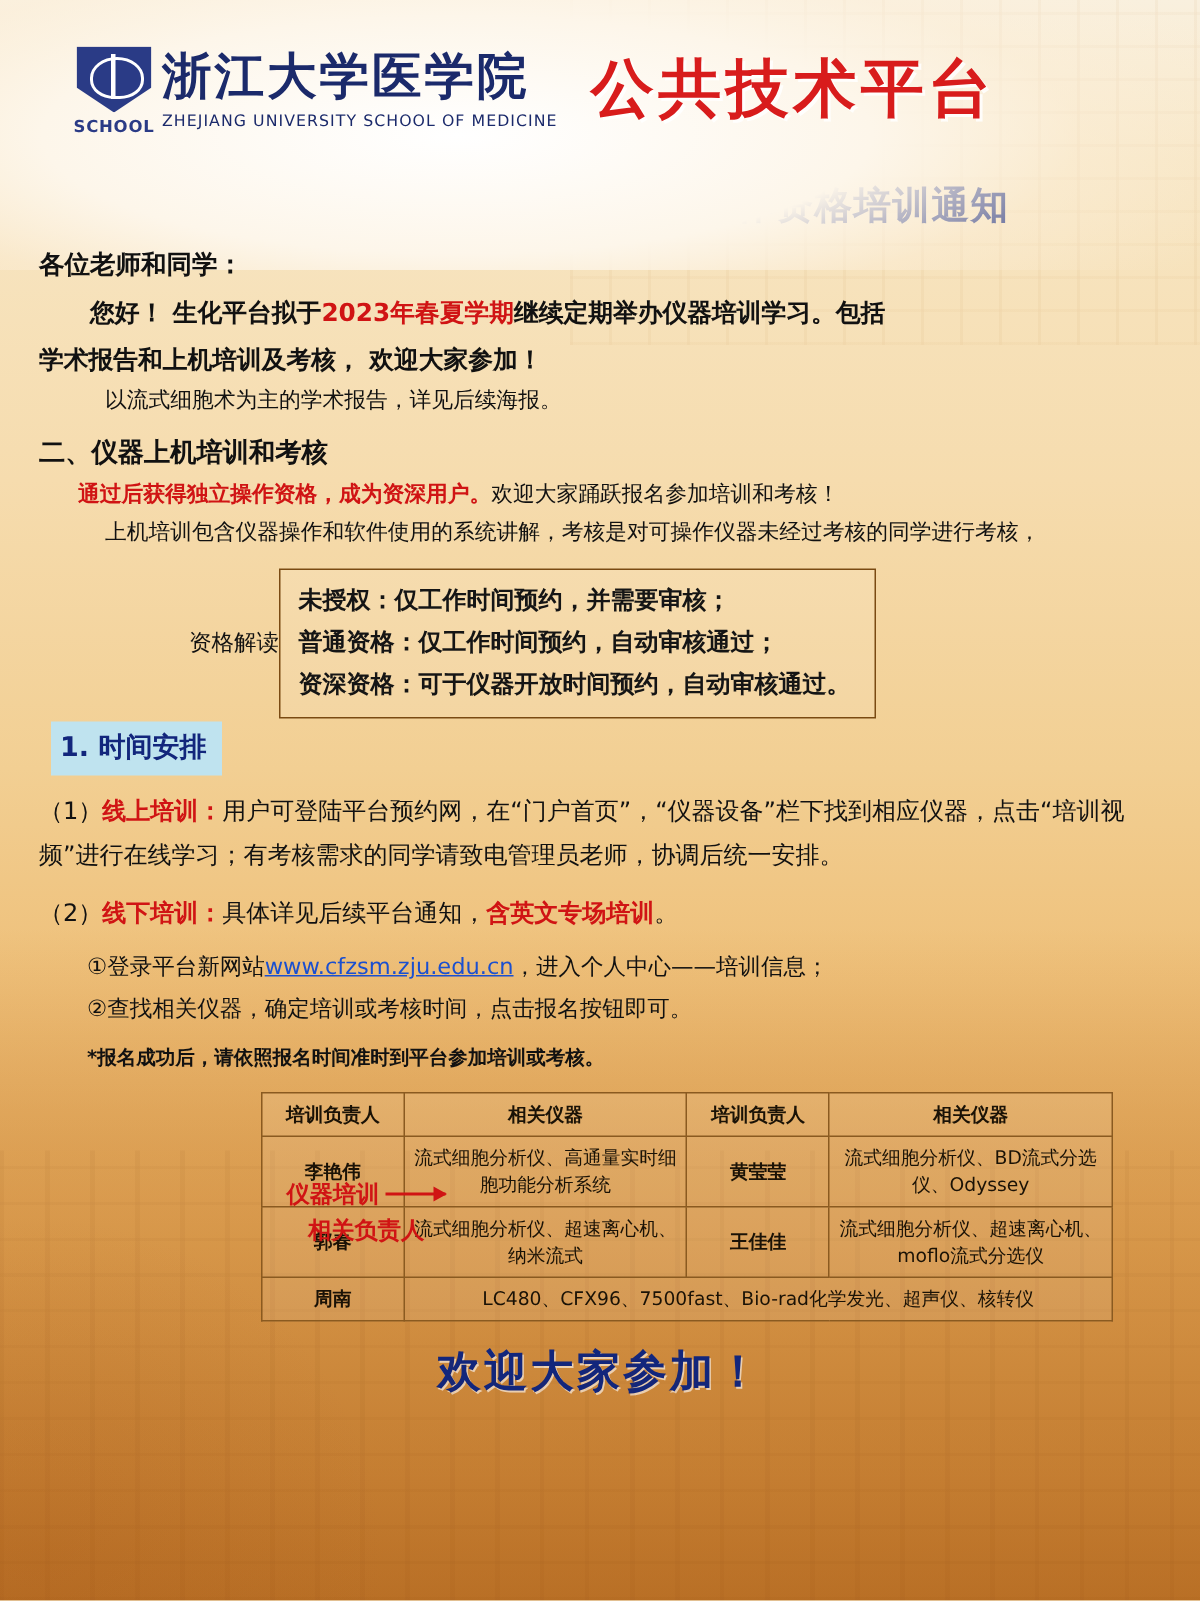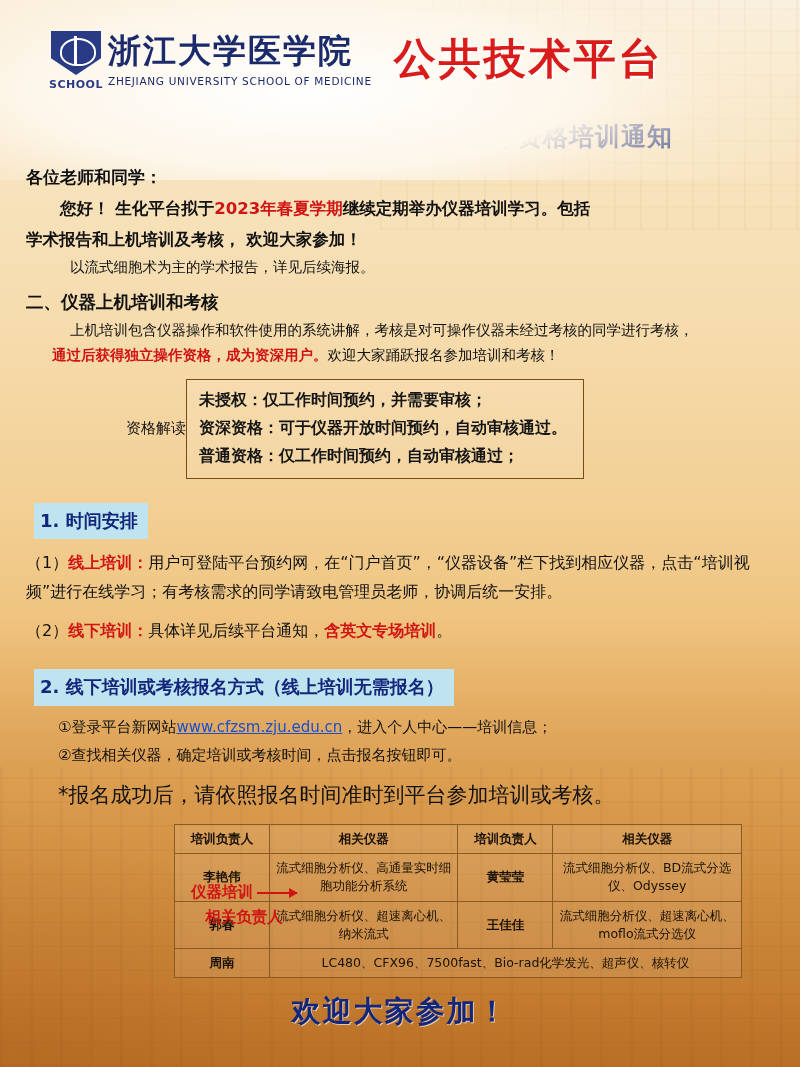--- a/index.html
+++ b/index.html
@@ -201,39 +201,40 @@
   }
 
   
   .blue-head {
     display: inline-block;
     font-size: 18px;
     font-weight: bold;
     color: #12267c;
     background: #bfe3ef;
     padding: 2px 10px 3px 6px;
-    margin-top: 24px;
+    margin-top: 2px;
   }
   .blue-head-wrap { margin-left: 8px; }
 
   .item-line {
     font-size: 16px;
     margin-top: 10px;
     line-height: 1.8;
     text-indent: 0;
   }
   .link {
     color: #1a4fd0;
     text-decoration: underline;
     word-break: break-all;
   }
   .note-line {
-    font-size: 21px;
+    font-size: 13px;
     margin-top: 8px;
     margin-left: 32px;
+    font-weight: bold;
   }
   .ol-line {
     font-size: 15px;
     margin-left: 32px;
     line-height: 1.85;
   }
 
   
   .table-wrap {
     margin: 10px 22px 0 150px;
@@ -332,49 +333,46 @@
     <div class="salutation">各位老师和同学：</div>
 
     <div class="para indent2">
       <span>您好！ 生化平台拟于</span><span class="red">2023年春夏学期</span><span>继续定期举办仪器培训学习。包括</span>
     </div>
     <div class="para">学术报告和上机培训及考核， 欢迎大家参加！</div>
 
     <div class="sub-text">以流式细胞术为主的学术报告，详见后续海报。</div>
 
     <div class="sec-head">二、仪器上机培训和考核</div>
-    <div class="sub-text-2">上机培训包含仪器操作和软件使用的系统讲解，考核是对可操作仪器未经过考核的同学进行考核，</div>
     <div class="sub-text-2" style="margin-left:26px;">
       <span class="bold-red">通过后获得独立操作资格，成为资深用户。</span><span>欢迎大家踊跃报名参加培训和考核！</span>
     </div>
+    <div class="sub-text-2">上机培训包含仪器操作和软件使用的系统讲解，考核是对可操作仪器未经过考核的同学进行考核，</div>
 
     <div class="qual-row">
       <div class="qual-label">资格解读</div>
       <div class="qual-box">
         <div>未授权：仅工作时间预约，并需要审核；</div>
+        <div>普通资格：仅工作时间预约，自动审核通过；</div>
         <div>资深资格：可于仪器开放时间预约，自动审核通过。</div>
-        <div>普通资格：仅工作时间预约，自动审核通过；</div>
       </div>
     </div>
 
     <div class="blue-head-wrap">
       <span class="blue-head">1. 时间安排</span>
     </div>
 
     <div class="item-line">
       <span>（1）</span><span class="bold-red">线上培训：</span><span>用户可登陆平台预约网，在“门户首页”，“仪器设备”栏下找到相应仪器，点击“培训视频”进行在线学习；有考核需求的同学请致电管理员老师，协调后统一安排。</span>
     </div>
 
     <div class="item-line">
       <span>（2）</span><span class="bold-red">线下培训：</span><span>具体详见后续平台通知，</span><span class="bold-red">含英文专场培训</span><span>。</span>
     </div>
 
-    <div class="blue-head-wrap">
-      <span class="blue-head">2. 线下培训或考核报名方式（线上培训无需报名）</span>
-    </div>
 
     <div class="ol-line" style="margin-top:8px;">
       <span>①登录平台新网站</span><a class="link" href="#">www.cfzsm.zju.edu.cn</a><span>，进入个人中心——培训信息；</span>
     </div>
     <div class="ol-line">②查找相关仪器，确定培训或考核时间，点击报名按钮即可。</div>
     <div class="note-line">*报名成功后，请依照报名时间准时到平台参加培训或考核。</div>
   </div>
 
   <div class="table-wrap">
     <div class="annot">

